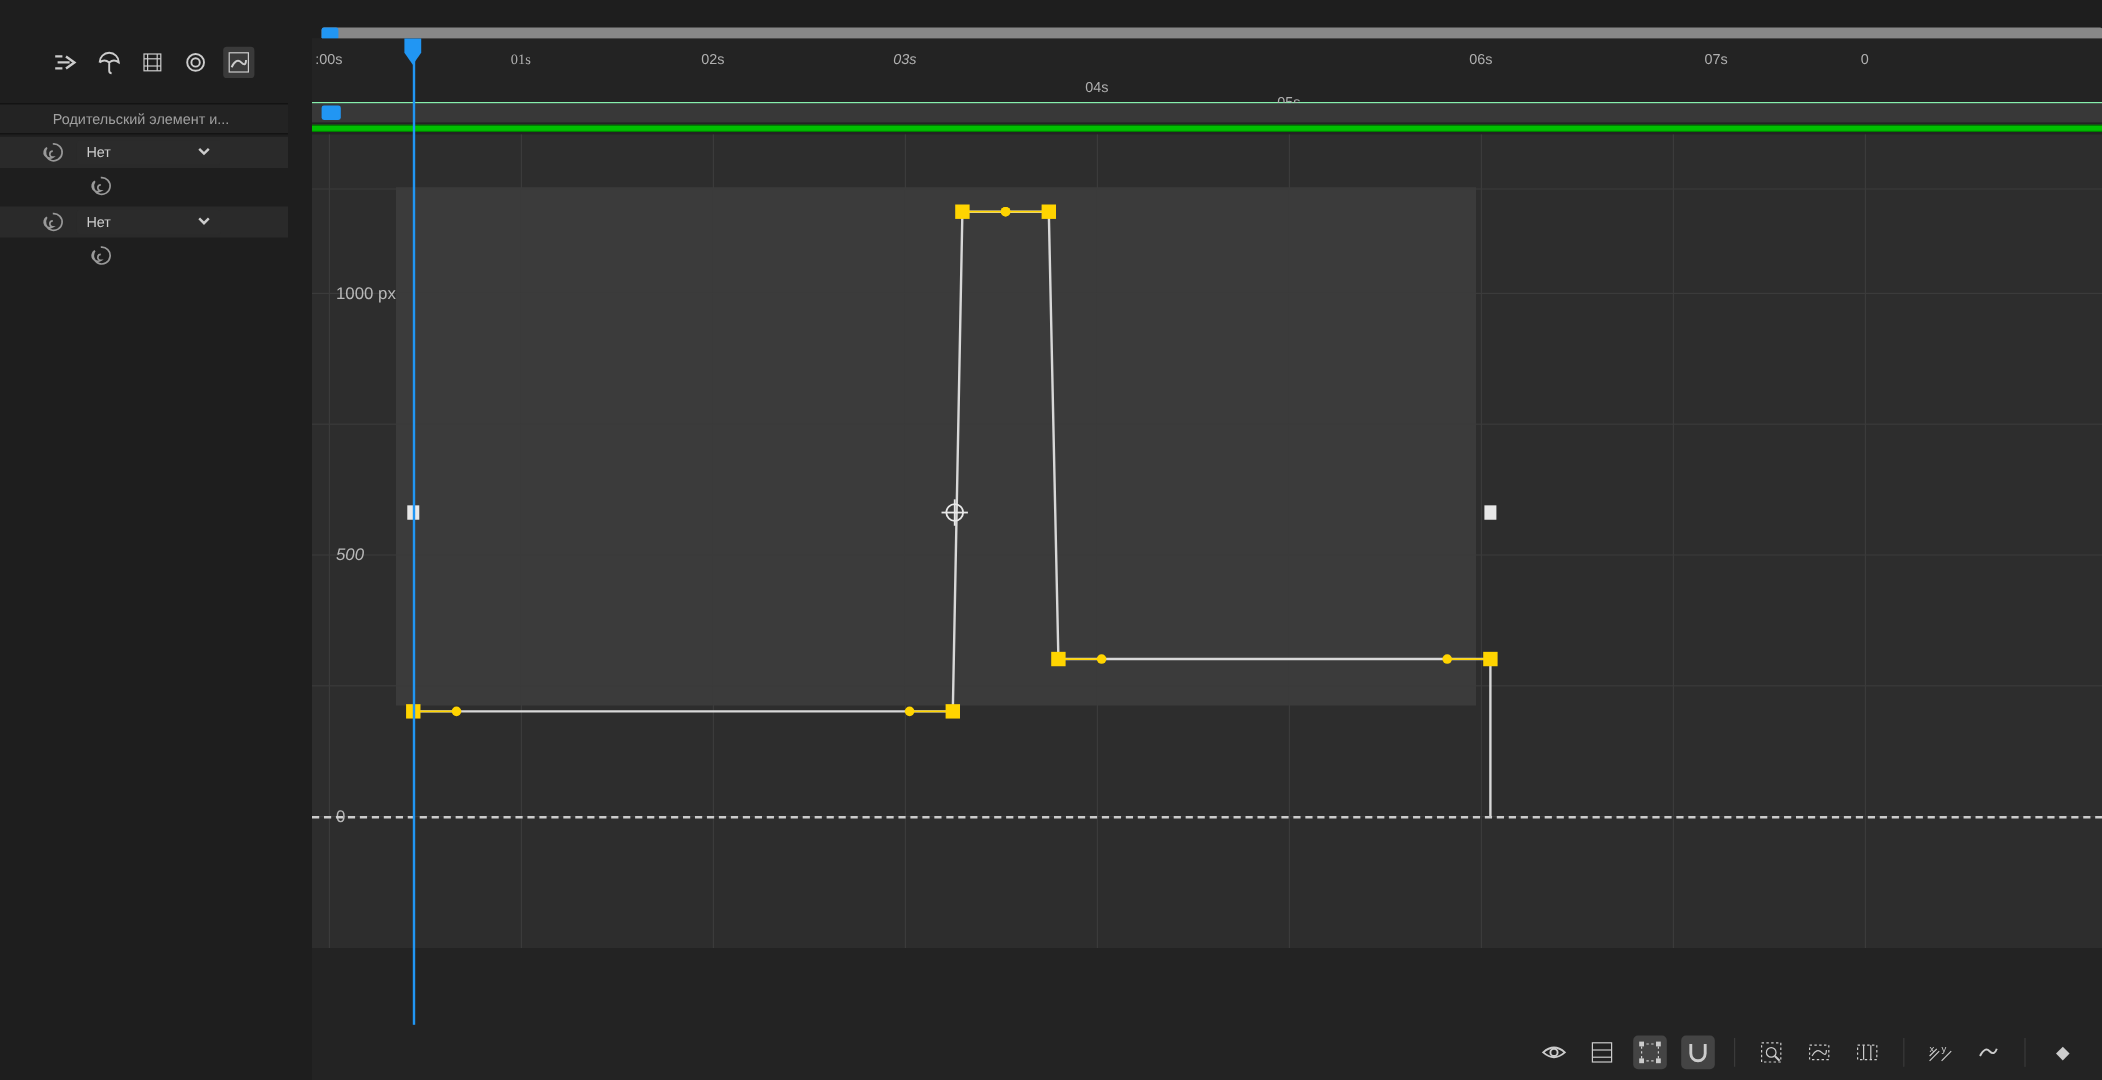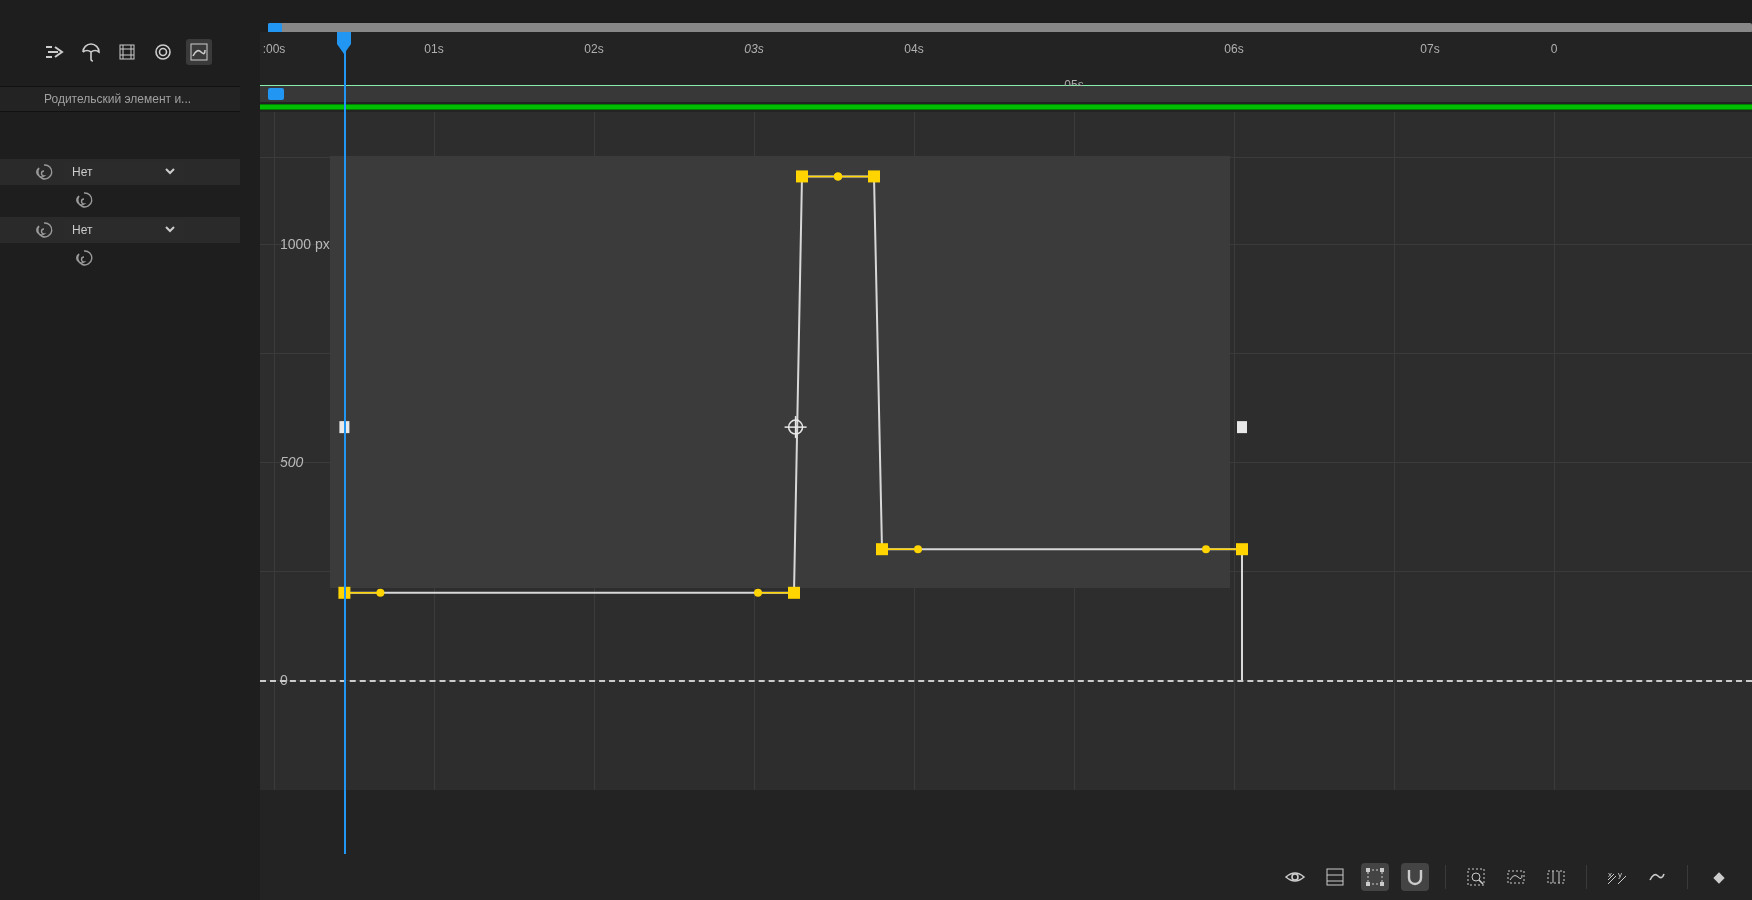--- a/index.html
+++ b/index.html
@@ -5,21 +5,21 @@
 * { margin:0; padding:0; box-sizing:border-box; font-family:Arial,sans-serif; }
 body { background:#1e1e1e; width:1752px; height:900px; overflow:hidden; position:relative; color:#ccc; }
 
 
 .left-panel { position:absolute; left:0; top:0; width:260px; height:100%; background:#1e1e1e; }
 .tool-shelf { position:absolute; left:0; top:32px; width:260px; height:40px; display:flex; align-items:center; padding-left:42px; gap:10px; }
 .tool-shelf .icon-btn { width:26px; height:26px; display:flex; align-items:center; justify-content:center; color:#ccc; cursor:pointer; }
 .tool-shelf .icon-btn.active { background:#3a3a3a; border-radius:3px; }
 
 .col-header-row { position:absolute; left:0; top:86px; height:26px; width:240px; background:#232323; display:flex; align-items:center; padding-left:44px; font-size:12px; color:#a0a0a0; border-top:1px solid #111; border-bottom:1px solid #111;}
-.layer-row { position:absolute; left:0; height:26px; width:240px; display:flex; align-items:center; gap:10px; padding-left:34px;margin-top:45px; }
+.layer-row { position:absolute; left:0; height:26px; width:240px; display:flex; align-items:center; gap:10px; padding-left:34px; }
 .spiral-icon { width:20px; height:20px; display:inline-flex; align-items:center; justify-content:center; color:#999; }
 .parent-select { background:#2b2b2b; color:#ccc; height:20px; width:120px; display:flex; align-items:center; justify-content:space-between; padding:0 8px; font-size:12px; border-radius:2px; cursor:pointer;}
 .parent-select .chev { font-size:10px; }
 
 
 .timeline { position:absolute; left:260px; top:0; right:0; height:100%; background:#232323; }
 .top-bar-bg { position:absolute; left:0; right:0; top:0; height:32px; background:#1e1e1e; }
 .top-scroll { position:absolute; left:8px; right:0; top:23px; height:10px; background:#888; border-radius:2px; }
 .top-scroll .handle { position:absolute; left:0; top:0; width:14px; height:10px; background:#2196f3; border-radius:2px; }
 
@@ -138,24 +138,24 @@
   </div>
 </div>
 
 <div class="timeline">
   <div class="top-bar-bg"></div>
   <div class="top-scroll">
     <div class="handle"></div>
   </div>
   <div class="ruler" id="ruler">
       <div class="tick" style="left: 14px;">:00s</div>
-      <div class="tick" style="left: 174px;">01s</div>
+      <div class="tick" style="left: 174px; font-family: Liberation Serif, serif;">01s</div>
       <div class="tick" style="left: 334px;">02s</div>
       <div class="tick" style="left: 494px; font-style: italic;">03s</div>
-      <div class="tick" style="left: 654px;">04s</div>
+      <div class="tick" style="left: 654px; margin-top: 24px;">04s</div>
       <div class="tick" style="left: 814px; margin-top: 36px;">05s</div>
       <div class="tick" style="left: 974px;">06s</div>
       <div class="tick" style="left: 1134px; margin-left: 36px;">07s</div>
       <div class="tick" style="left: 1294px;">0</div>
     </div>
   <div class="work-bar">
     <div class="wa"></div>
   </div>
   <div class="green-bar"></div>
 

